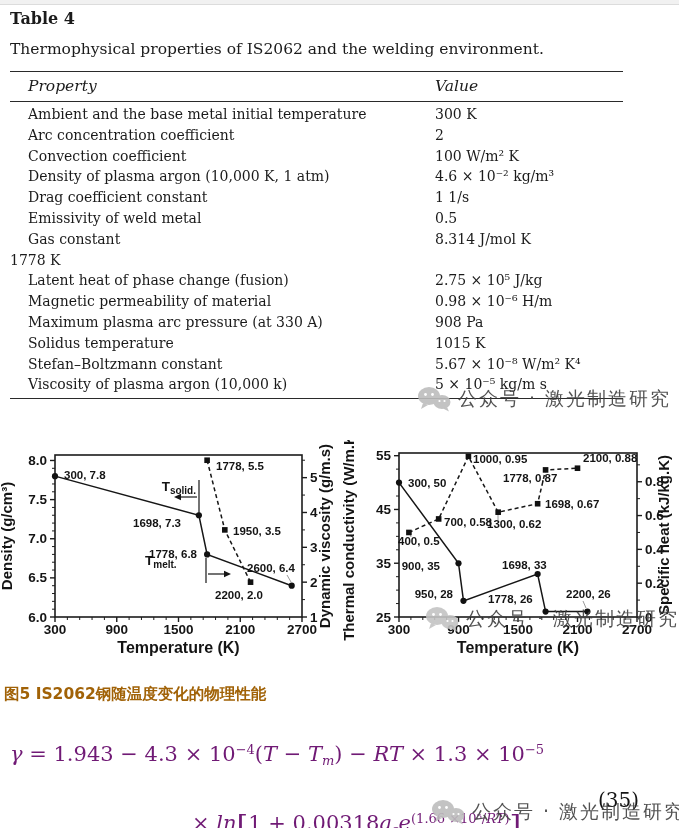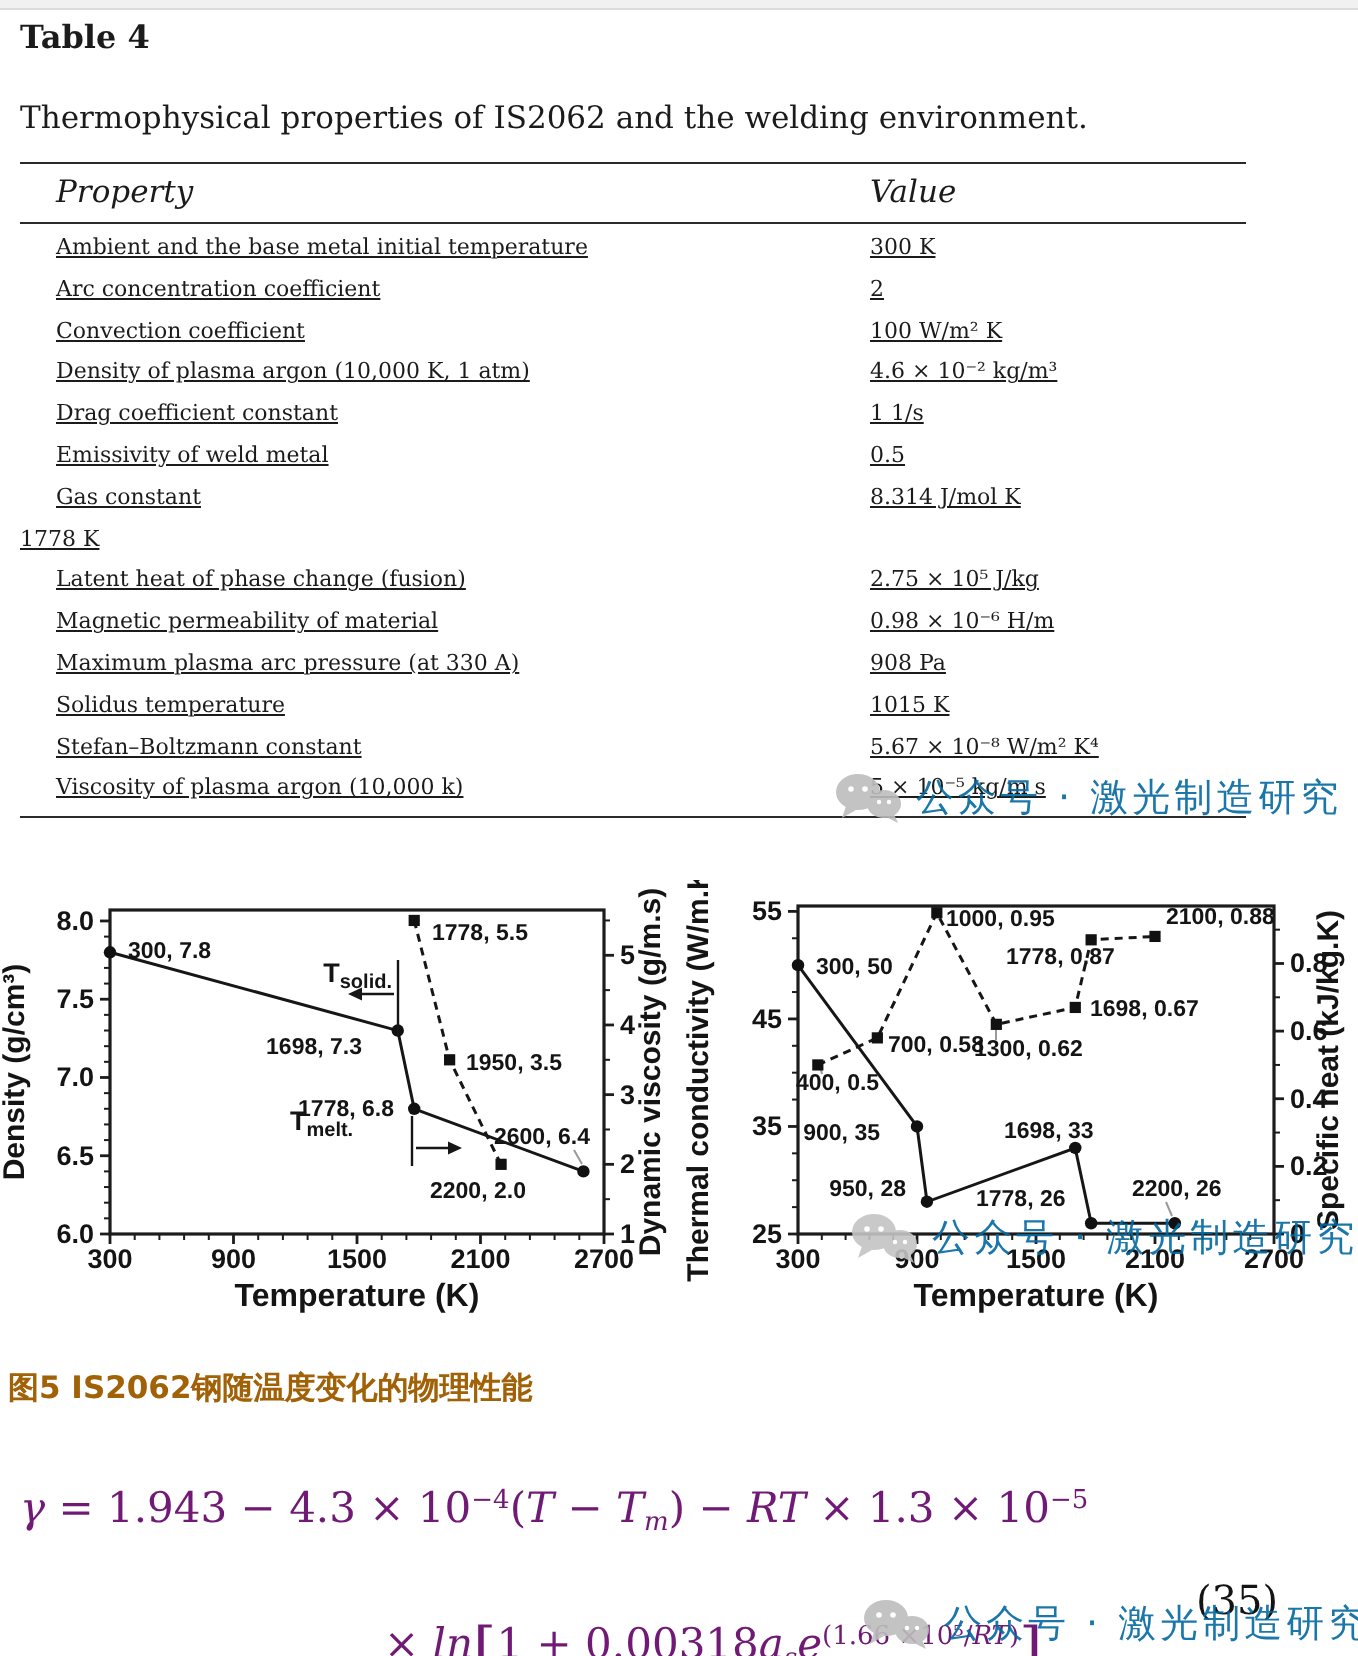--- a/index.html
+++ b/index.html
@@ -4,27 +4,27 @@
 <style>
   html,body{margin:0;padding:0;background:#ffffff;}
   #page{position:relative;width:679px;height:828px;background:#fff;overflow:hidden;
         font-family:"DejaVu Serif", serif;color:#1b1b1b;}
   .topstrip{position:absolute;left:0;top:0;width:679px;height:4px;background:#f1f1f1;
         border-bottom:1px solid #dcdcdc;}
 
   
   .tablewrap{position:absolute;left:10px;top:8px;width:613px;}
   .t-title{font-size:16px;font-weight:bold;line-height:22px;}
-  .t-caption{font-size:15.5px;line-height:22px;margin-top:18px;}
+  .t-caption{font-size:15.5px;line-height:22px;margin-top:8px;}
   .rule{border:none;border-top:1.6px solid #2a2a2a;margin:0;}
   .rule.top{margin-top:11px;}
   .theader{display:flex;font-size:15.5px;font-style:italic;padding:5px 0 6px 0;}
   .theader .hp{width:425px;padding-left:18px;box-sizing:border-box;}
   .tbody{padding:2px 0 3px 0;}
-  .trow{display:flex;font-size:11px;line-height:20.8px;text-decoration:underline;}
+  .trow{display:flex;font-size:14px;line-height:20.8px;}
   .trow .tp{width:425px;padding-left:18px;box-sizing:border-box;white-space:nowrap;}
   .trow .tv{white-space:nowrap;}
 
   
   .chartsvg{position:absolute;top:440px;}
   #chart-left{left:0px;}
   #chart-right{left:340px;}
   .chartsvg text{font-family:"Liberation Sans", sans-serif;fill:#141414;}
   .chartsvg .tick{font-size:13.5px;font-weight:bold;}
   .chartsvg .dlabel{font-size:11.5px;font-weight:bold;}
@@ -42,21 +42,21 @@
   #eq-line1{left:10px;top:742px;}
   #eq-line2{left:192px;top:808px;}
   .eq .it{font-style:italic;}
   .eq .sup{font-size:13px;vertical-align:7px;}
   .eq .sub{font-size:13px;vertical-align:-4px;}
   .eq .bb{font-size:30px;vertical-align:-6px;font-weight:300;}
   .eqnum{position:absolute;left:598px;top:788px;font-size:20px;color:#141414;
         font-family:"DejaVu Serif", serif;}
 
   
-  .wm{position:absolute;display:flex;align-items:flex-end;gap:6px;color:#0369a1;
+  .wm{position:absolute;display:flex;align-items:flex-end;gap:6px;color:#404040;
         font-family:"DejaVu Sans", sans-serif;font-size:19px;letter-spacing:2px;
         opacity:0.9;pointer-events:none;white-space:nowrap;}
   .wm svg{flex:0 0 auto;}
   #wm1{left:416px;top:386px;}
   #wm2{left:424px;top:606px;}
   #wm3{left:430px;top:799px;}
 </style>
 </head>
 <body>
 

